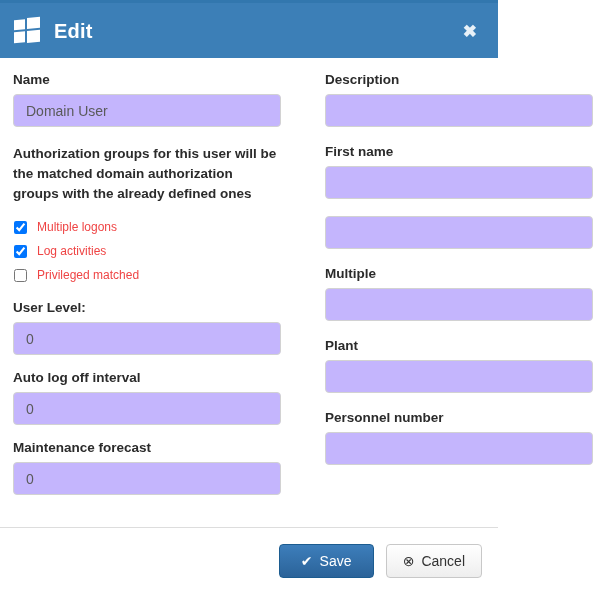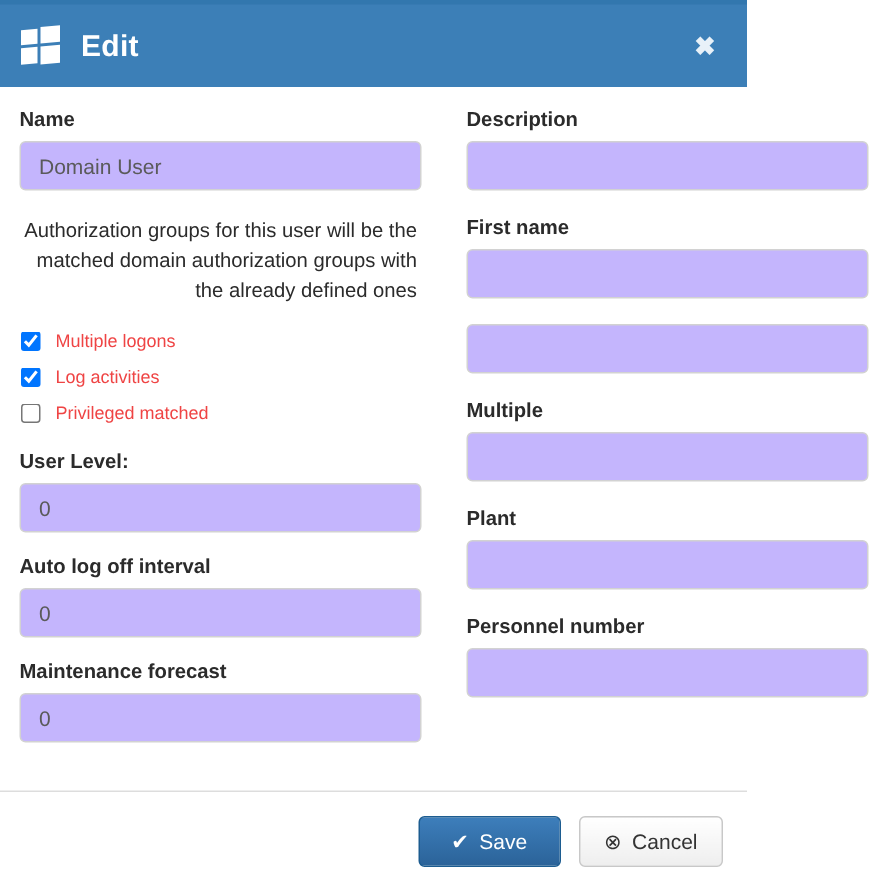--- a/index.html
+++ b/index.html
@@ -74,21 +74,21 @@
     padding: 4px 5px;
     font-family: "Liberation Sans", sans-serif;
   }
 
   
   .body {
     flex: 1 1 auto;
     position: relative;
     padding: 14px 13px 0 13px;
     display: flex;
-    gap: 30px;
+    gap: 44px;
   }
   .col {
     width: 268px;
     flex: 0 0 268px;
   }
 
   .field-label {
     font-size: 13.5px;
     font-weight: bold;
     color: #2b2b2b;
@@ -107,26 +107,25 @@
     font-size: 14px;
     color: #5a5a5a;
     font-family: "Liberation Sans", sans-serif;
     background: #c4b5fd;
     outline: none;
   }
   input[type="text"]::placeholder { color: #9b9b9b; }
 
   .note {
     font-size: 13.5px;
-    font-weight: normal;
+    font-weight: bold;
     color: #2b2b2b;
     line-height: 20px;
     margin: 3px 0 12px 0;
     width: 265px;
-    text-align: right;
   }
 
   .check-row {
     display: flex;
     align-items: center;
     height: 22px;
     margin-bottom: 2px;
   }
   .check-row input[type="checkbox"] {
     width: 13px;

